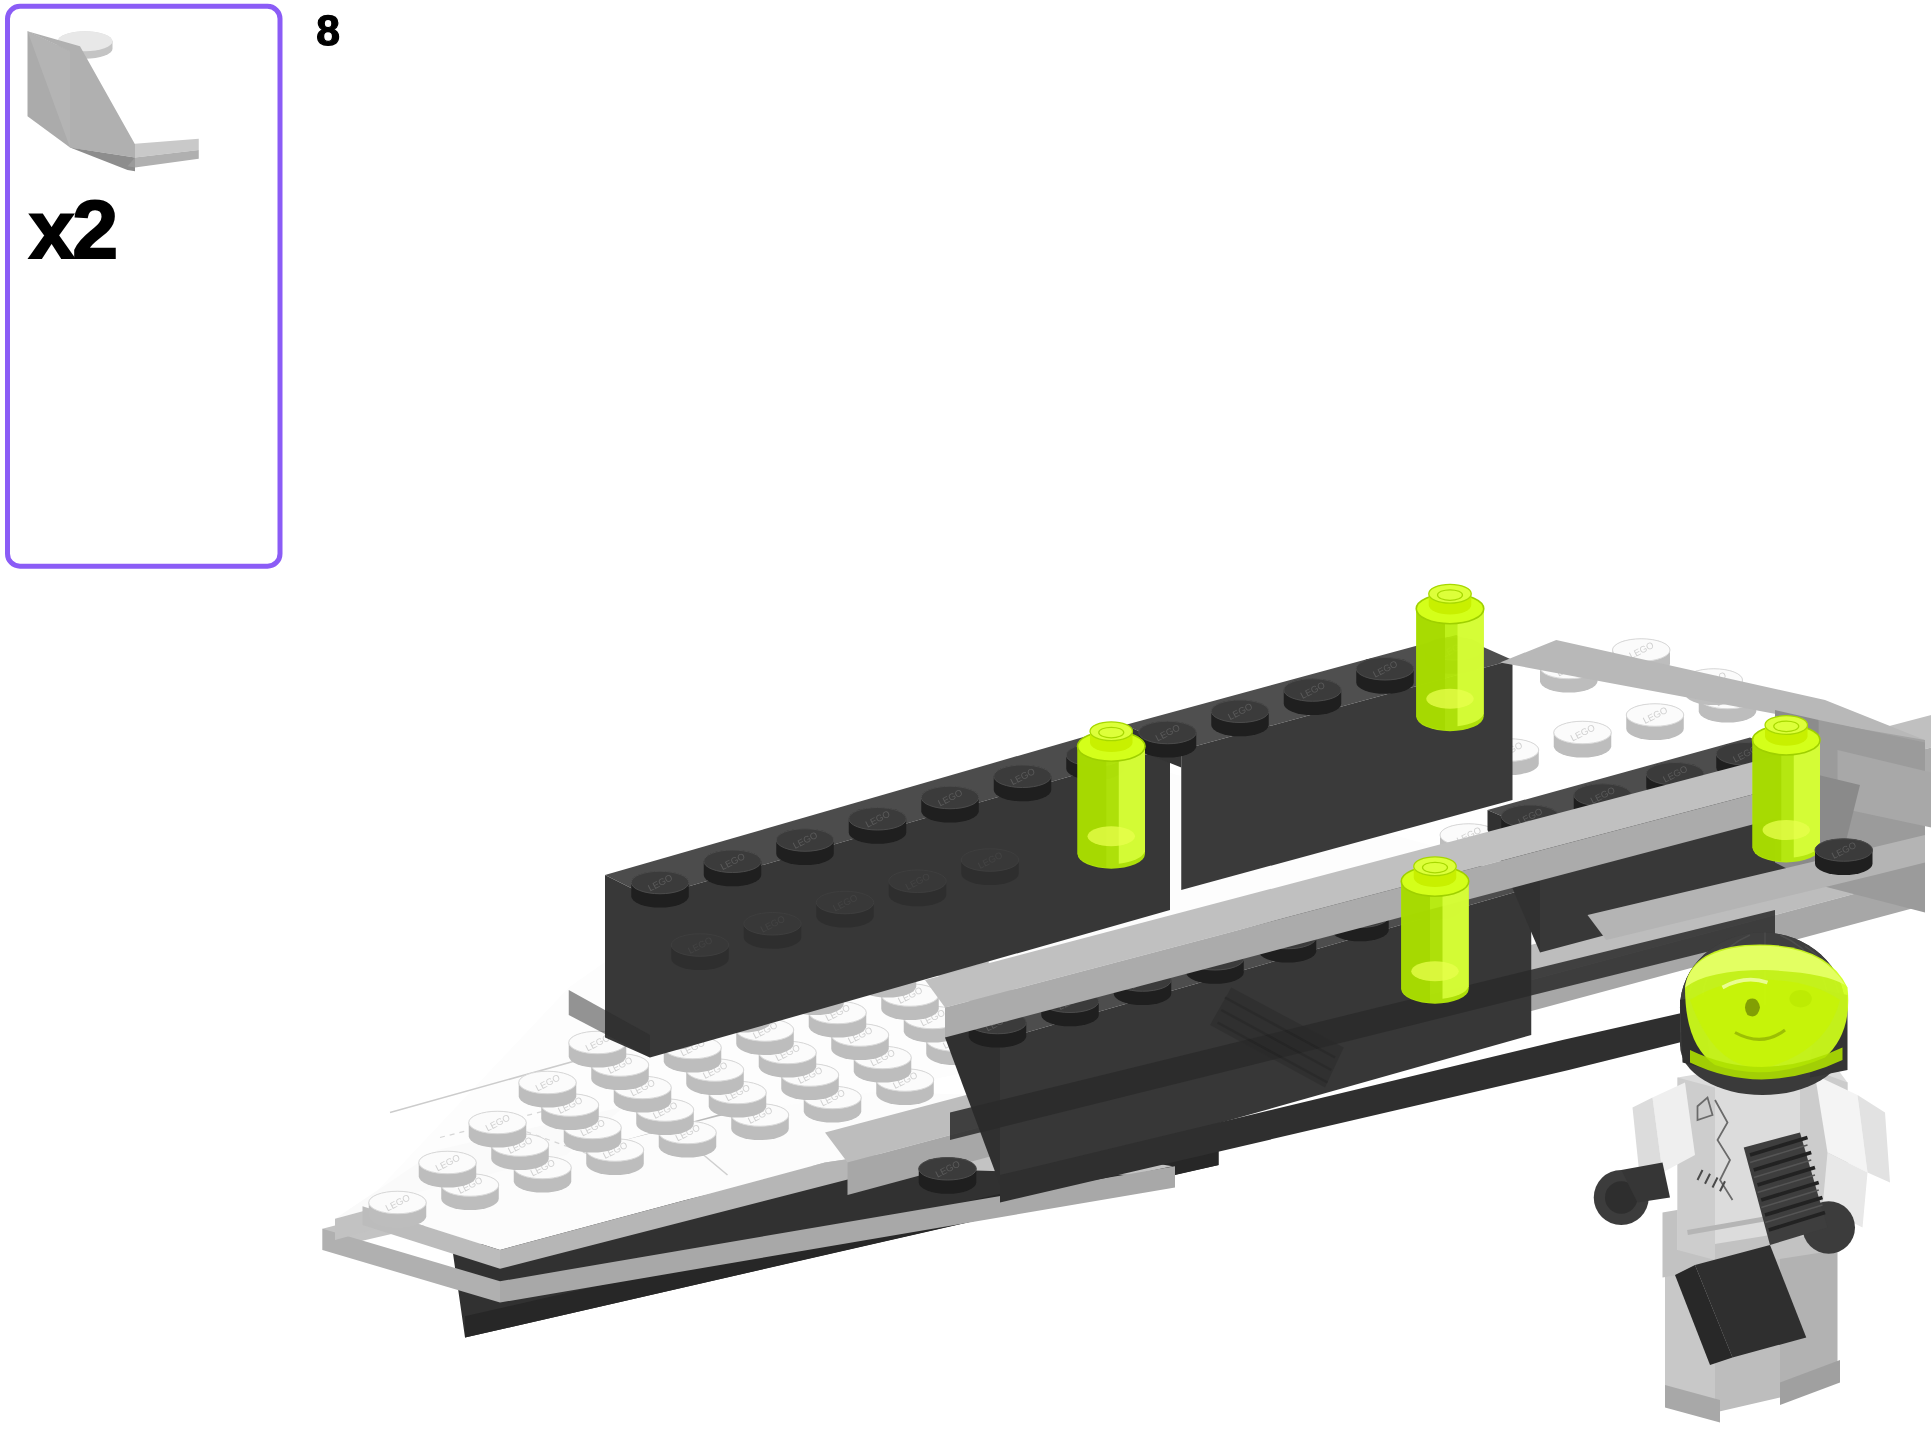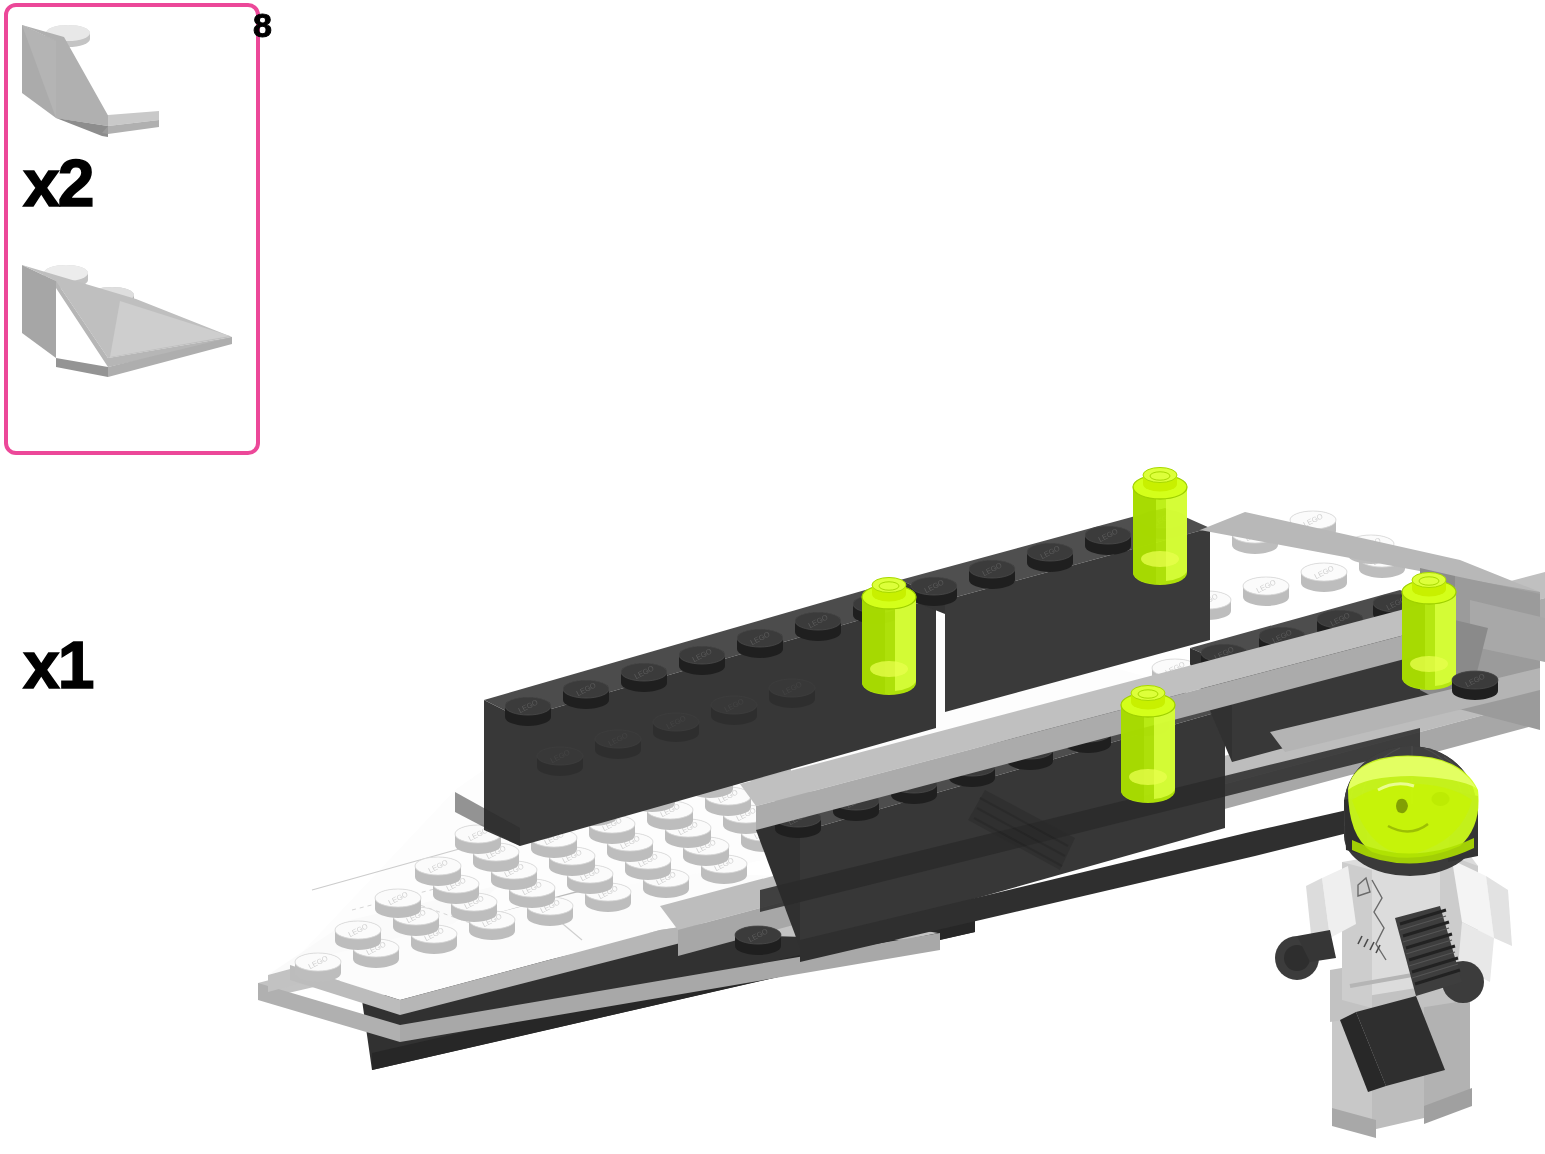--- a/index.html
+++ b/index.html
@@ -17,23 +17,23 @@
     height: 1154px;
     background: #ffffff;
     overflow: hidden;
   }
 
   
   #parts-callout {
     position: absolute;
     left: 4px;
     top: 3px;
-    width: 256px;
+    width: 222px;
     height: 452px;
-    border: 4px solid #ec4899;
+    border: 4px solid #8b5cf6;
     border-radius: 12px;
     background: #ffffff;
     box-sizing: border-box;
   }
   .part-entry {
     position: absolute;
     left: 0;
     width: 100%;
   }
   .qty-label {
@@ -99,44 +99,20 @@
         <path d="M6 10 L48 22 L94 104 L92 111 L40 103 L40 26 Z" fill="#b0b0b0"></path>
         <path d="M40 103 L92 111 L92 122 L86 121 Z" fill="#8d8d8d"></path>
 
         <path d="M92 100 L143 96 L143 105 L92 111 Z" fill="#c9c9c9"></path>
         <path d="M92 111 L143 105 L143 112 L92 119 Z" fill="#b0b0b0"></path>
         <path d="M86 118 L92 119 L92 111 Z" fill="#9a9a9a"></path>
       </svg>
       <div class="qty-label" id="qty-1">x2</div>
     </div>
 
-    <div class="part-entry" style="top:240px;height:210px;">
-      <svg class="part-svg" style="left:8px;top:8px;" width="222" height="140" viewBox="0 0 222 140">
-
-        <ellipse cx="50" cy="18" rx="22" ry="8" fill="#d4d4d4"></ellipse>
-        <path d="M28 18 L28 25 A22 8 0 0 0 72 25 L72 18 Z" fill="#c2c2c2"></path>
-        <ellipse cx="50" cy="18" rx="22" ry="8" fill="#ececec"></ellipse>
-        <ellipse cx="96" cy="40" rx="22" ry="8" fill="#c8c8c8"></ellipse>
-        <path d="M74 40 L74 47 A22 8 0 0 0 118 47 L118 40 Z" fill="#b6b6b6"></path>
-        <ellipse cx="96" cy="40" rx="22" ry="8" fill="#dedede"></ellipse>
-
-        <path d="M6 10 L6 78 L40 103 L40 26 Z" fill="#a6a6a6"></path>
-
-        <path d="M6 10 L120 44 L216 82 L92 103 L40 26 Z" fill="#bfbfbf"></path>
-        <path d="M40 26 L92 103 L216 82 L216 85 L92 112 L40 33 Z" fill="#b6b6b6"></path>
-
-        <path d="M40 103 L92 103 L92 112 L40 112 Z" fill="#9b9b9b" opacity="0"></path>
-        <path d="M40 103 L40 112 L92 122 L92 112 Z" fill="#949494"></path>
-
-        <path d="M92 112 L216 82 L216 89 L92 122 Z" fill="#aeaeae"></path>
-
-        <path d="M104 46 L214 81 L94 102 Z" fill="#cecece"></path>
-      </svg>
-      <div class="qty-label" id="qty-2">x1</div>
-    </div>
   </div>
 
   <div id="step-number">8</div>
 
   <div id="model-stage">
     <svg id="model-svg" width="1545" height="1154" viewBox="0 0 1545 1154">
       <defs>
 
         <g id="studW">
           <ellipse cx="0" cy="0" rx="23" ry="9" fill="#c7c7c7"></ellipse>

